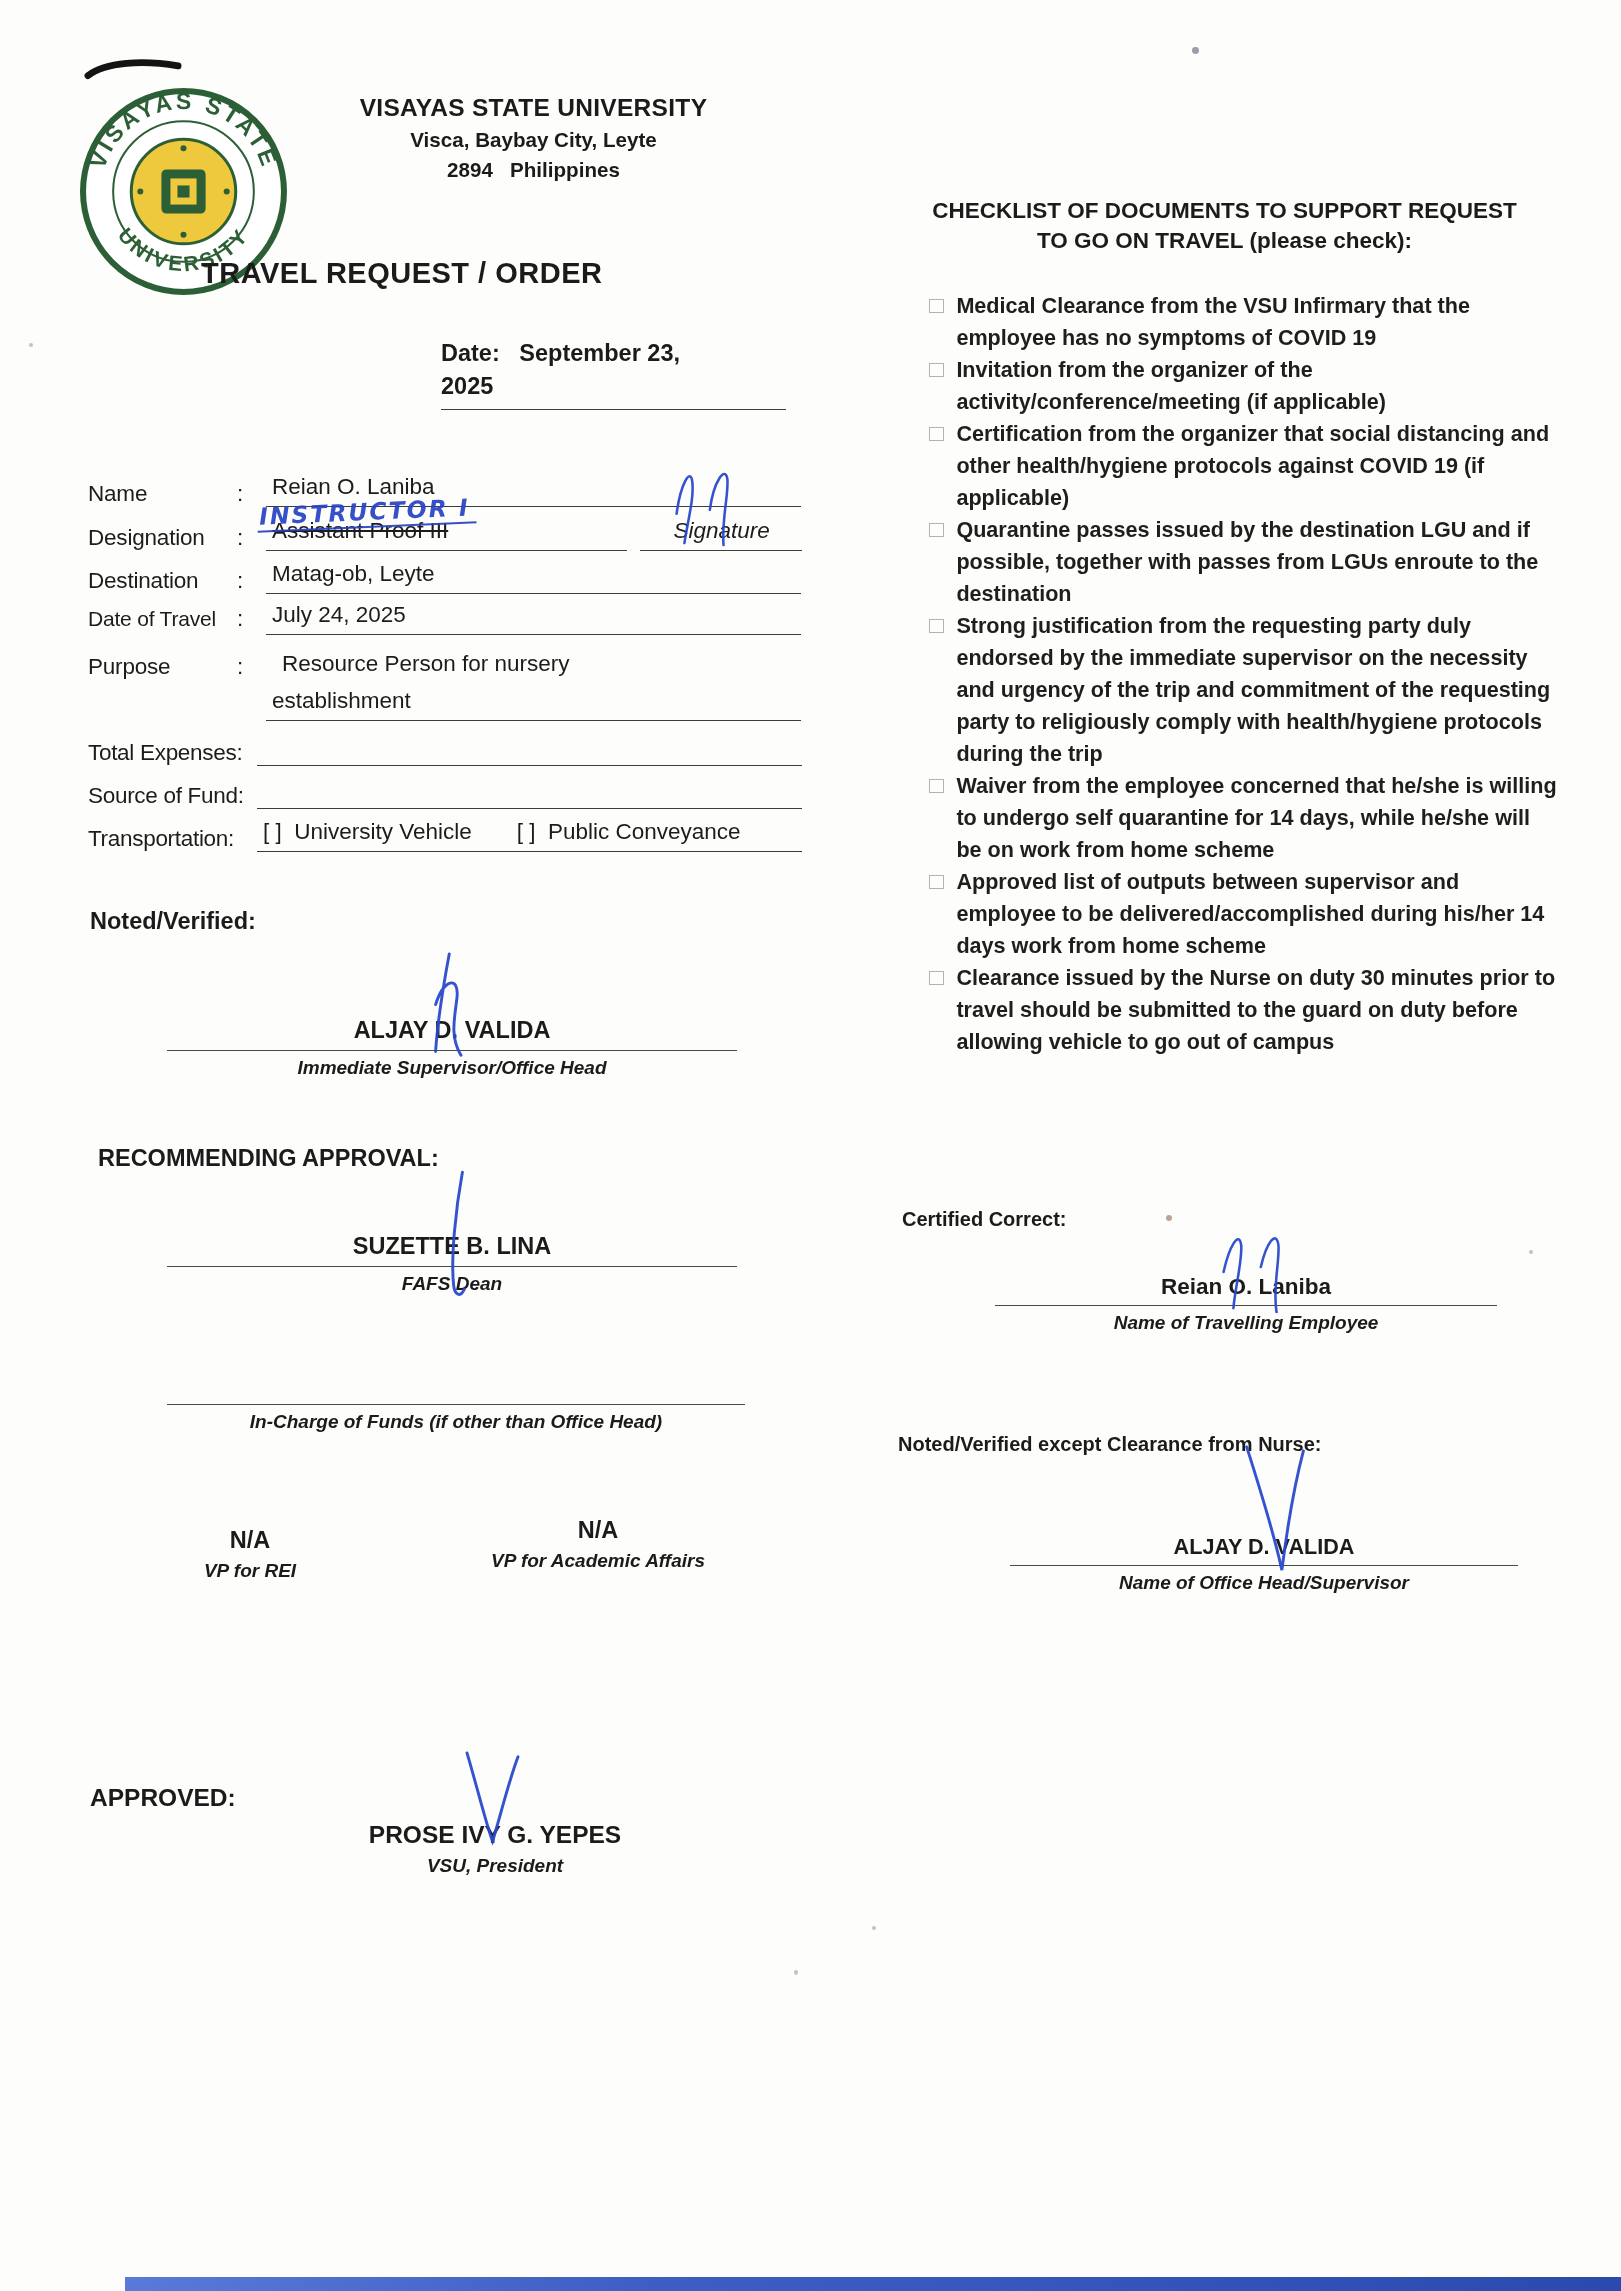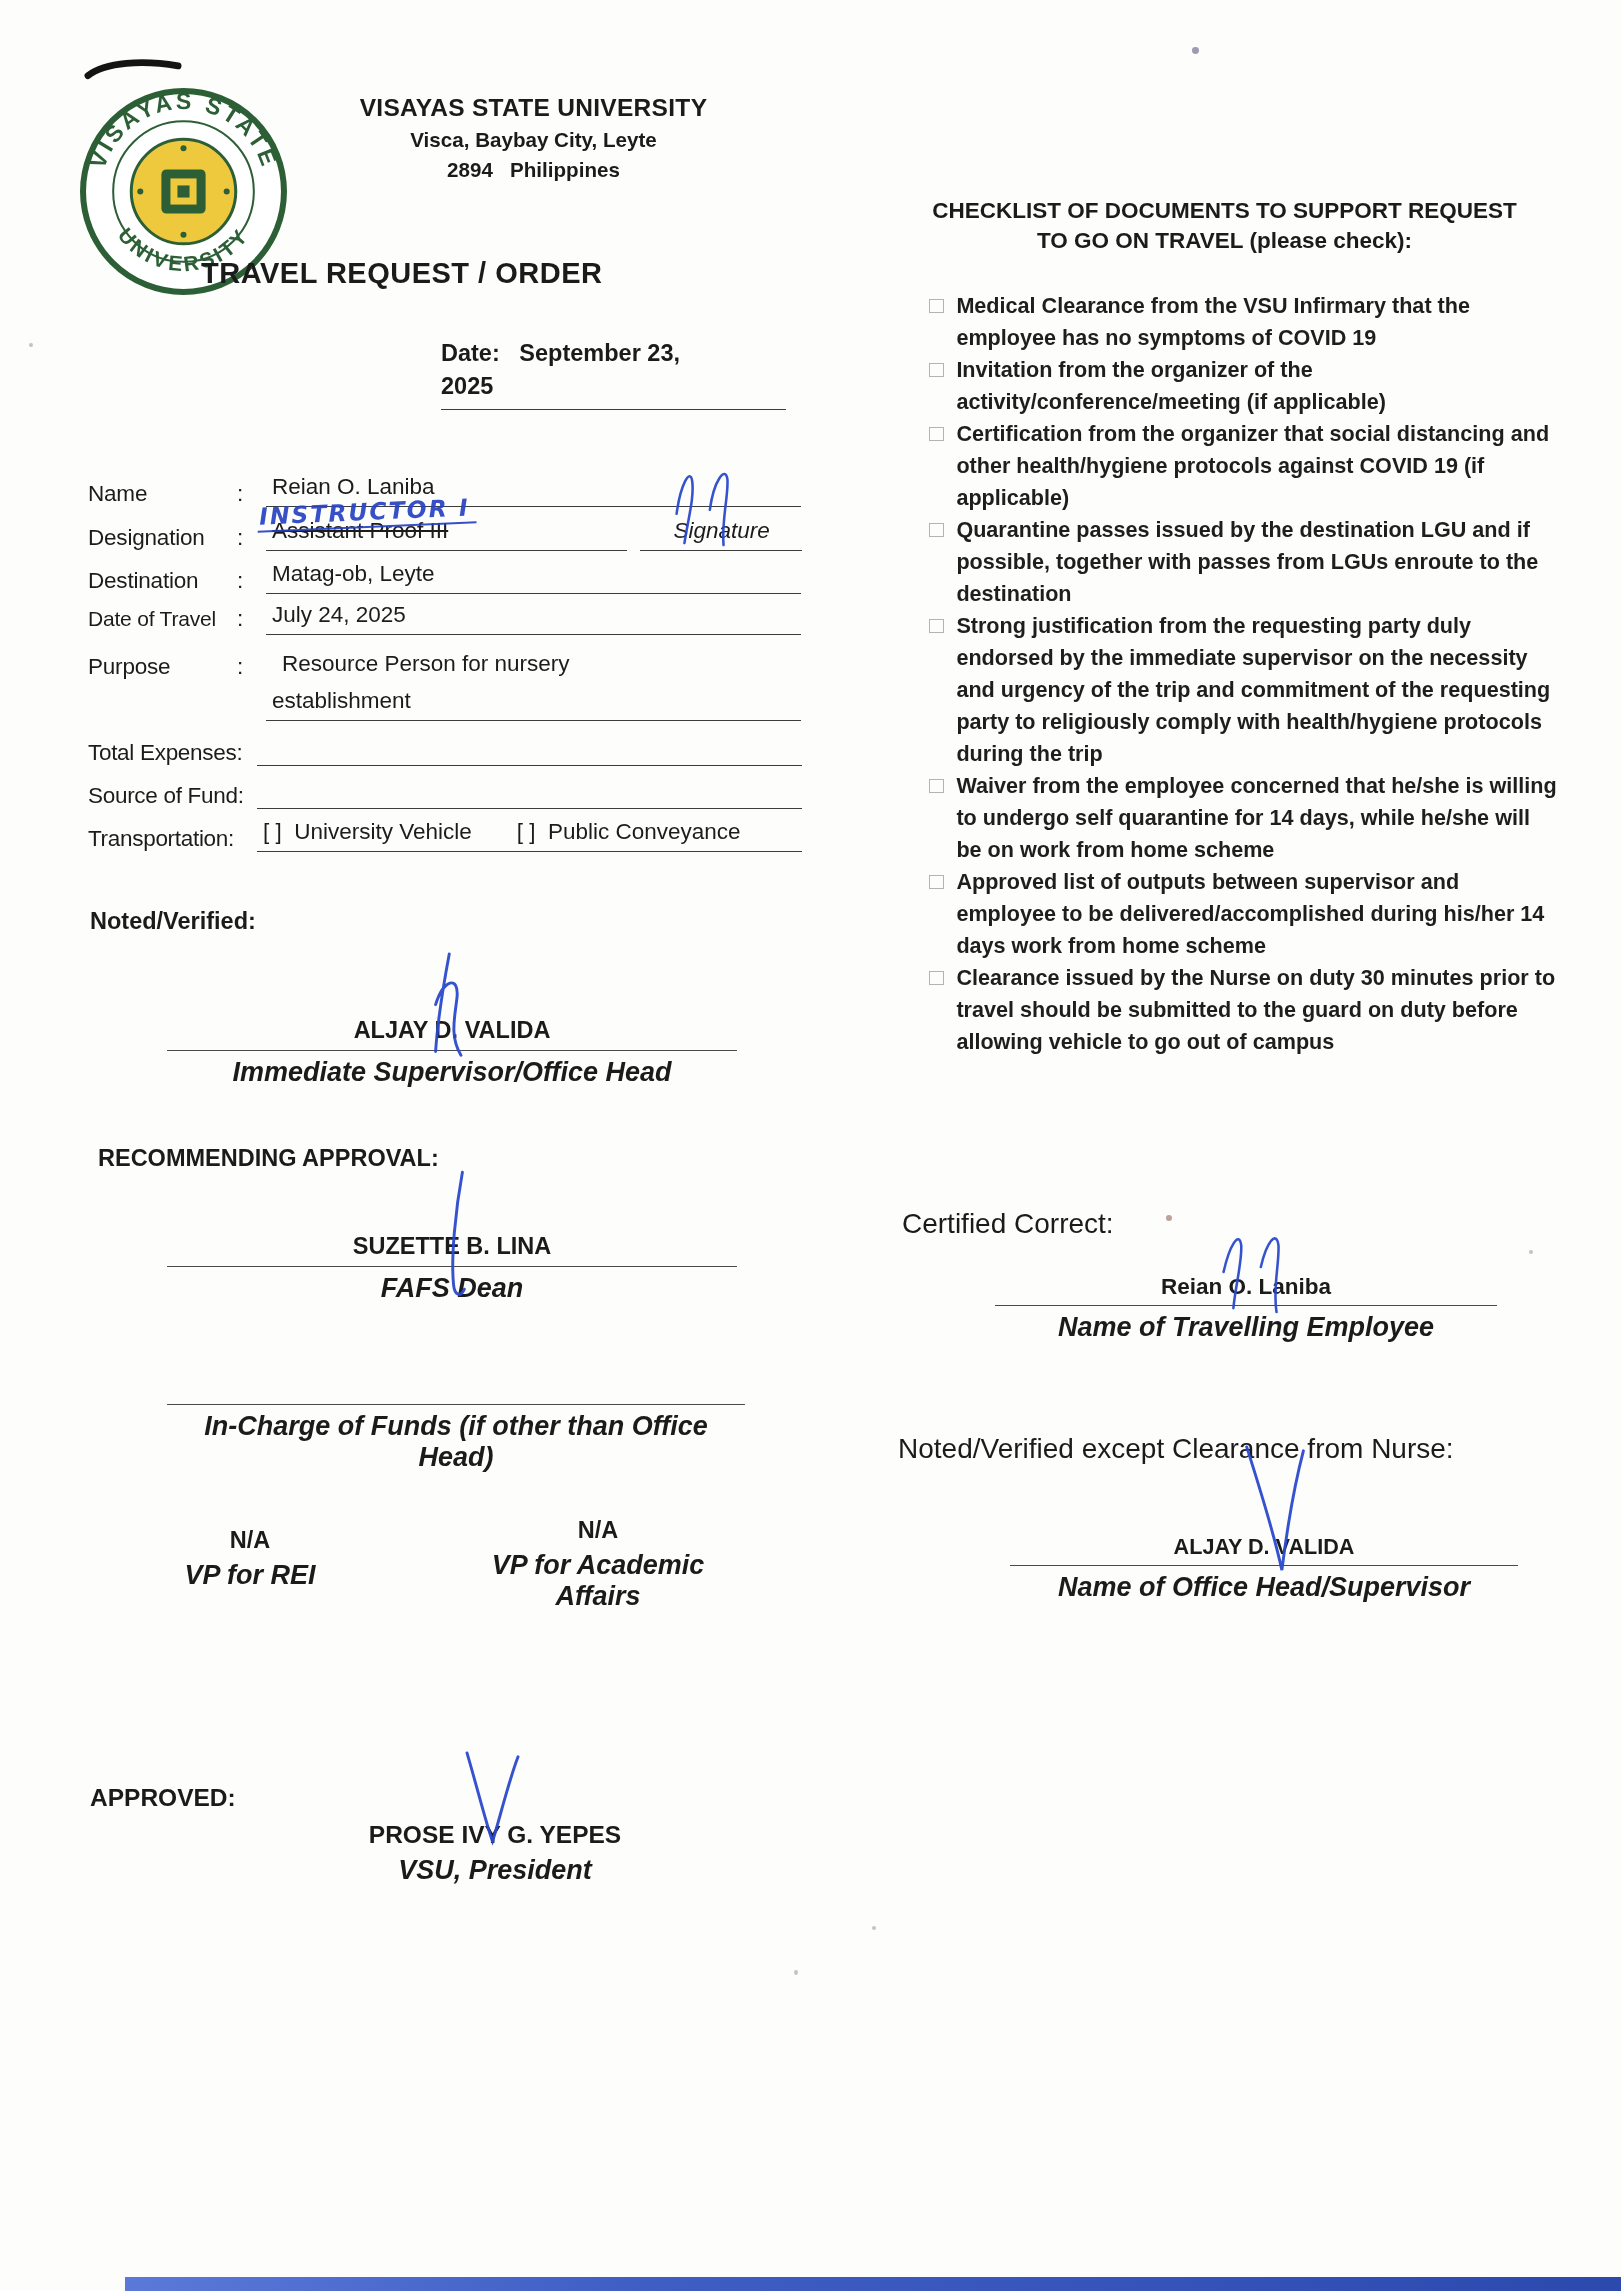--- a/index.html
+++ b/index.html
@@ -43,33 +43,33 @@
   .handwritten {
     left:257px; top:498px; color:#2742c4; font-family:"DejaVu Sans", sans-serif;
     font-style:italic; font-weight:bold; font-size:23.5px; letter-spacing:2px;
     transform:rotate(-2.5deg); opacity:.92; border-bottom:2px solid #2742c4;
     padding:0 5.9px 0 2px; z-index:5;
   }
 
   
   .sigblock { position:absolute; text-align:center; }
   .sigblock .sname { font-size:23.5px; font-weight:bold; border-bottom:1.5px solid #4a4a4a; padding-bottom:5.9px; }
-  .sigblock .stitle { font-size:27px; font-weight:bold; font-style:italic; margin-top:5.9px; }
+  .sigblock .stitle { font-size:19px; font-weight:bold; font-style:italic; margin-top:5.9px; }
   .heading { position:absolute; font-weight:bold; font-size:23.5px; }
 
   
   .cl-heading { left:897px; top:196px; width:655px; text-align:center;
                 font-size:22.5px; font-weight:bold; line-height:30px; }
   .checklist { left:929px; top:290px; width:631px; list-style:none; }
   .checklist li { display:flex; align-items:flex-start; font-size:21.6px; font-weight:bold;
                   line-height:32px; color:#1e1e1e; }
   .checklist .box { flex:none; width:14.7px; height:14.7px; border:1.5px solid #b3b3b3;
                     margin:8.8px 12.7px 0 0; background:transparent; }
 
-  .r-heading { position:absolute; font-size:28px; font-weight:normal; }
+  .r-heading { position:absolute; font-size:20px; font-weight:bold; }
   .sigblock .sname-sm { font-size:22.5px; font-weight:bold; border-bottom:1.5px solid #4a4a4a; padding-bottom:4.9px; }
 
   
   .bottom-strip { left:125px; right:0; bottom:0; height:14.7px;
                   background:linear-gradient(90deg,#5a79d8 0%, #3f5ec4 35%, #2c49ae 100%); }
   .speck { position:absolute; border-radius:50%; background:#8a8a8a; opacity:.5; }
   .sig-svg { position:absolute; z-index:6; }
   .funds-line { border-top:1.5px solid #4a4a4a; padding-top:5.9px; }
 </style>
 </head>

